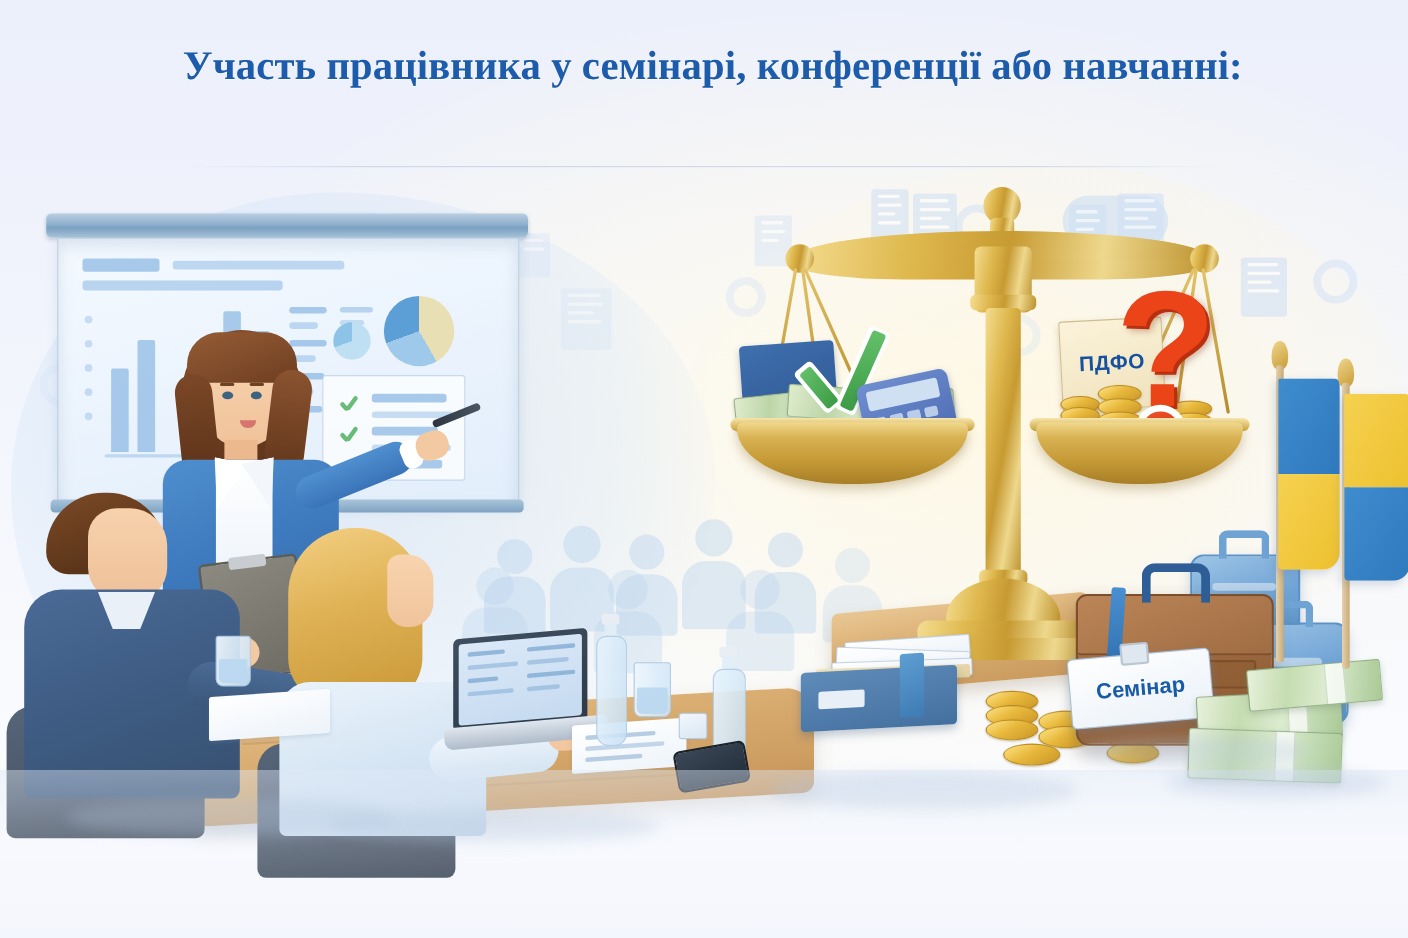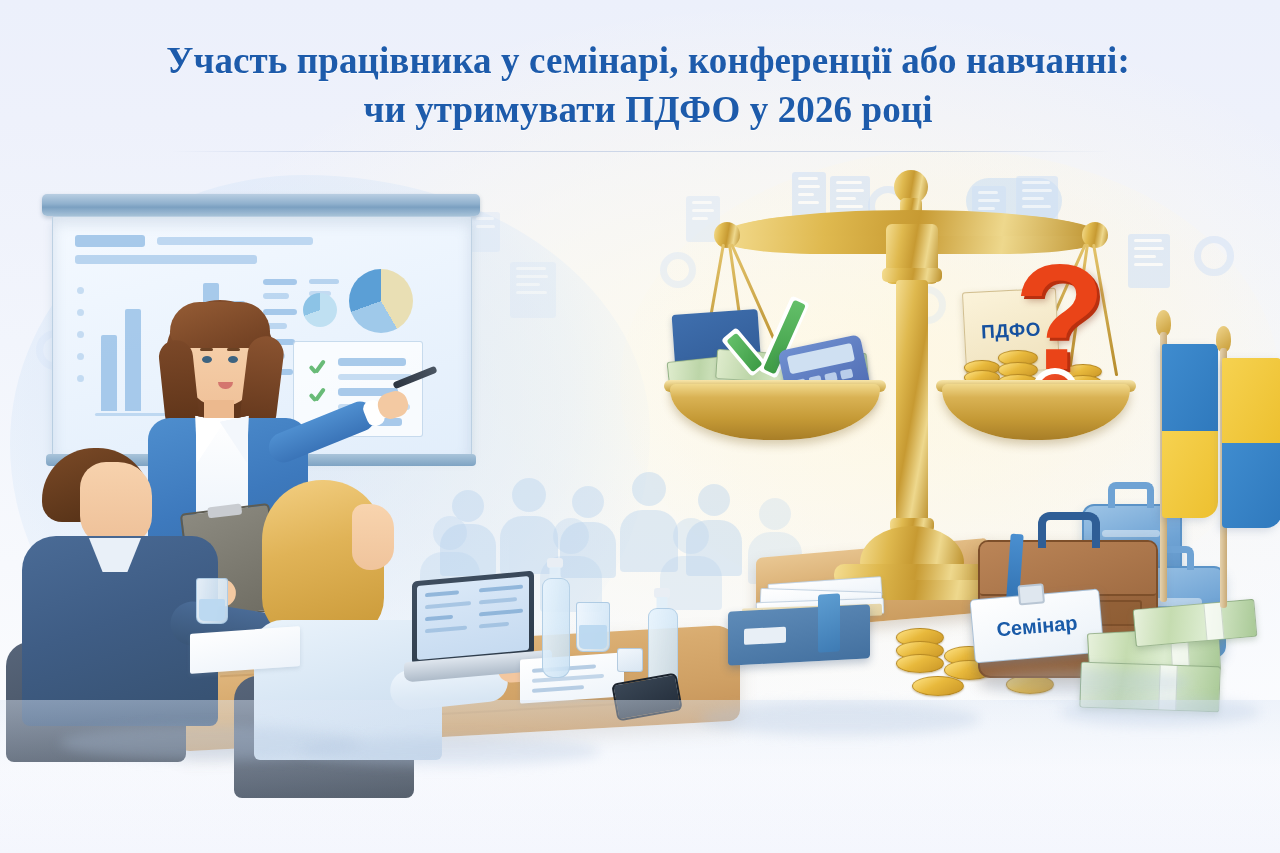--- a/index.html
+++ b/index.html
@@ -264,21 +264,20 @@
     background:linear-gradient(180deg,rgba(222,232,246,.45) 0%,rgba(240,244,252,.2) 45%,rgba(248,250,254,0) 100%);}
   .shadowEl{position:absolute;border-radius:50%;background:rgba(176,196,222,.30);filter:blur(6px);}
 </style>
 </head>
 <body>
 
 <div id="stage">
 
   <div id="title">
     <div class="line line1">Участь працівника у семінарі, конференції або навчанні:</div>
-    <div class="line line2">чи утримувати ПДФО у 2026 році</div>
   </div>
   <div id="divider"></div>
 
   <div class="abs" id="bgleft"></div>
   <div class="abs" id="bgright"></div>
 
   <div class="ghostdoc" style="left:792px;top:172px;width:34px;height:48px;">
       <i style="width:20px"></i>
       <i style="width:22px"></i>
       <i style="width:16px"></i>

